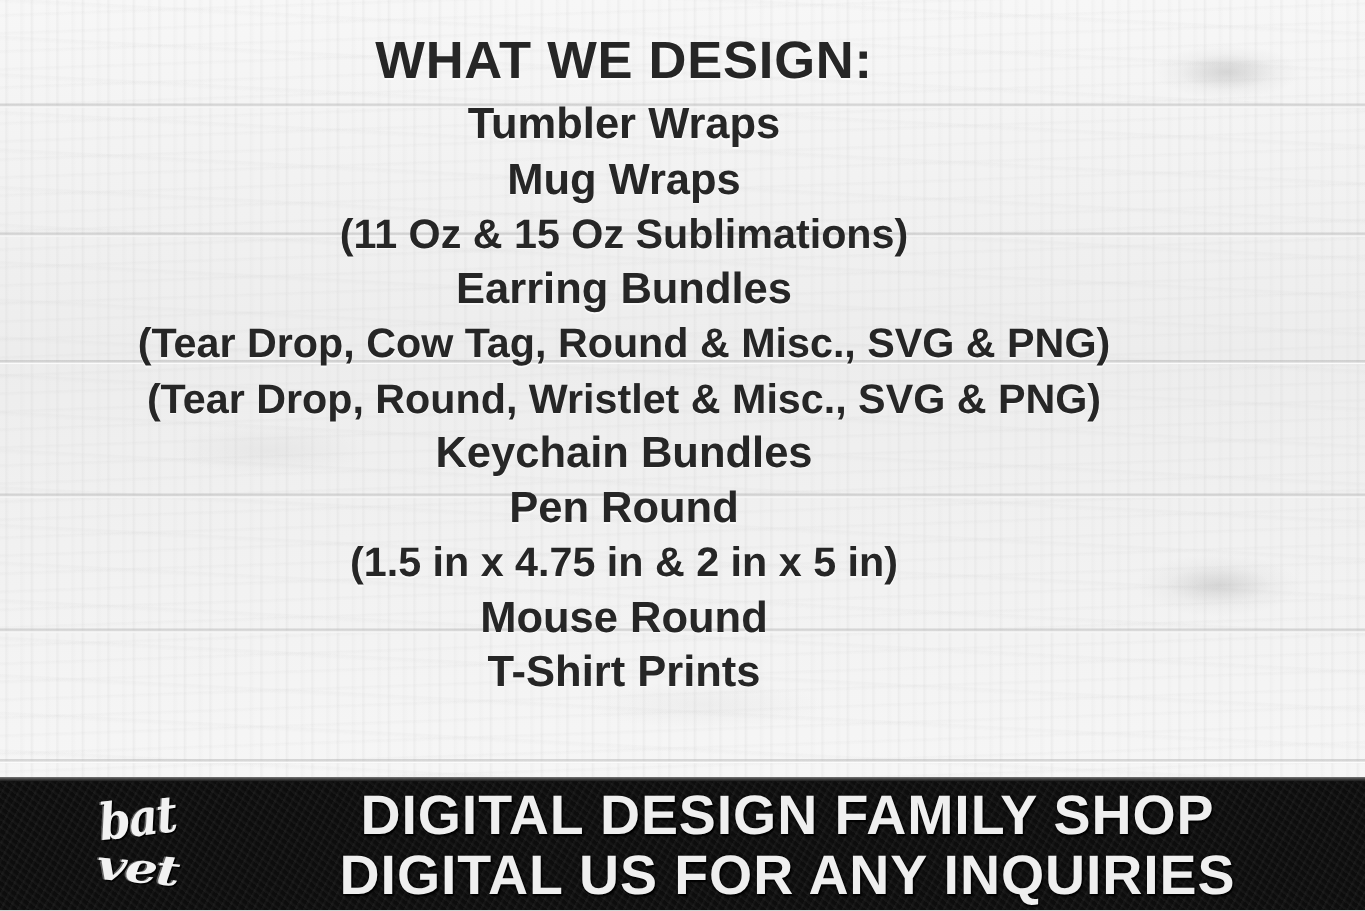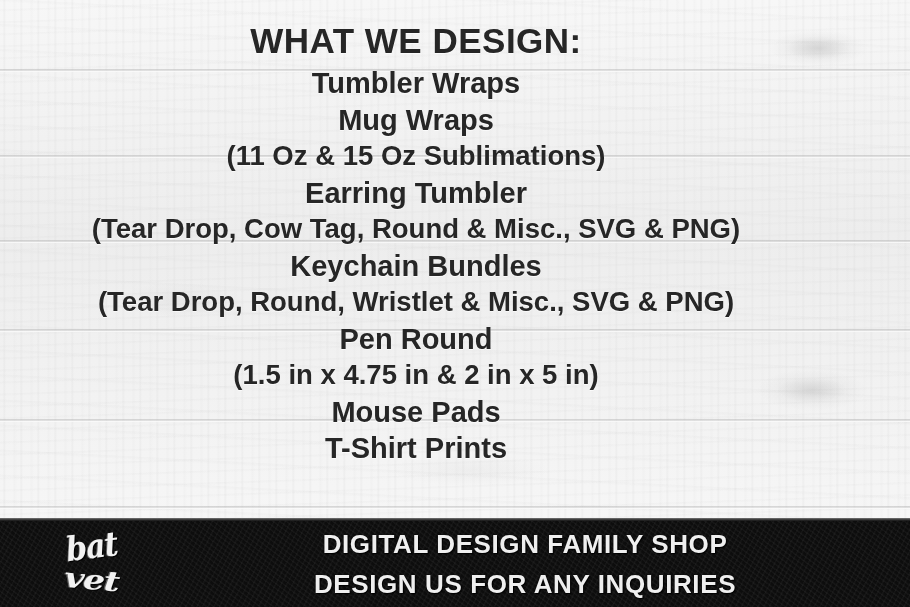--- a/index.html
+++ b/index.html
@@ -178,21 +178,21 @@
 
   .footer-text {
     position: absolute;
     left: 140px;
     top: 6px;
     width: 770px;
     text-align: center;
     color: #efefef;
   }
   .footer-line {
-    font-size: 26px;
+    font-size: 37px;
     font-weight: bold;
     line-height: 40px;
     letter-spacing: .6px;
     white-space: nowrap;
     text-shadow:
       1px 1px 1px rgba(0,0,0,.95),
       0 0 2px rgba(0,0,0,.8);
   }
 </style>
 </head>
@@ -215,46 +215,46 @@
 
     <h1 class="title">WHAT WE DESIGN:</h1>
 
     <div class="lines-wrap">
 
       <div class="line">Tumbler Wraps</div>
 
       <div class="line">Mug Wraps</div>
       <div class="line sub">(11 Oz &amp; 15 Oz Sublimations)</div>
 
-      <div class="line">Earring Tumbler</div>
+      <div class="line">Earring Bundles</div>
       <div class="line sub">(Tear Drop, Cow Tag, Round &amp; Misc., SVG &amp; PNG)</div>
 
+      <div class="line sub">(Tear Drop, Round, Wristlet &amp; Misc., SVG &amp; PNG)</div>
       <div class="line">Keychain Bundles</div>
-      <div class="line sub">(Tear Drop, Round, Wristlet &amp; Misc., SVG &amp; PNG)</div>
 
       <div class="line">Pen Round</div>
       <div class="line sub">(1.5 in x 4.75 in &amp; 2 in x 5 in)</div>
 
-      <div class="line">Mouse Pads</div>
+      <div class="line">Mouse Round</div>
       <div class="line">T-Shirt Prints</div>
 
     </div>
   </div>
 
   <div class="footer">
     <div class="footer-topline"></div>
 
     <div class="logo">
       <div class="logo-line">
         <span class="g1">bat</span>
       </div>
       <div class="logo-line">
         <span class="g2">vet</span>
       </div>
     </div>
 
     <div class="footer-text">
       <div class="footer-line">DIGITAL DESIGN FAMILY SHOP</div>
-      <div class="footer-line">DESIGN US FOR ANY INQUIRIES</div>
+      <div class="footer-line">DIGITAL US FOR ANY INQUIRIES</div>
     </div>
   </div>
 
 </div>
 
 </body></html>

